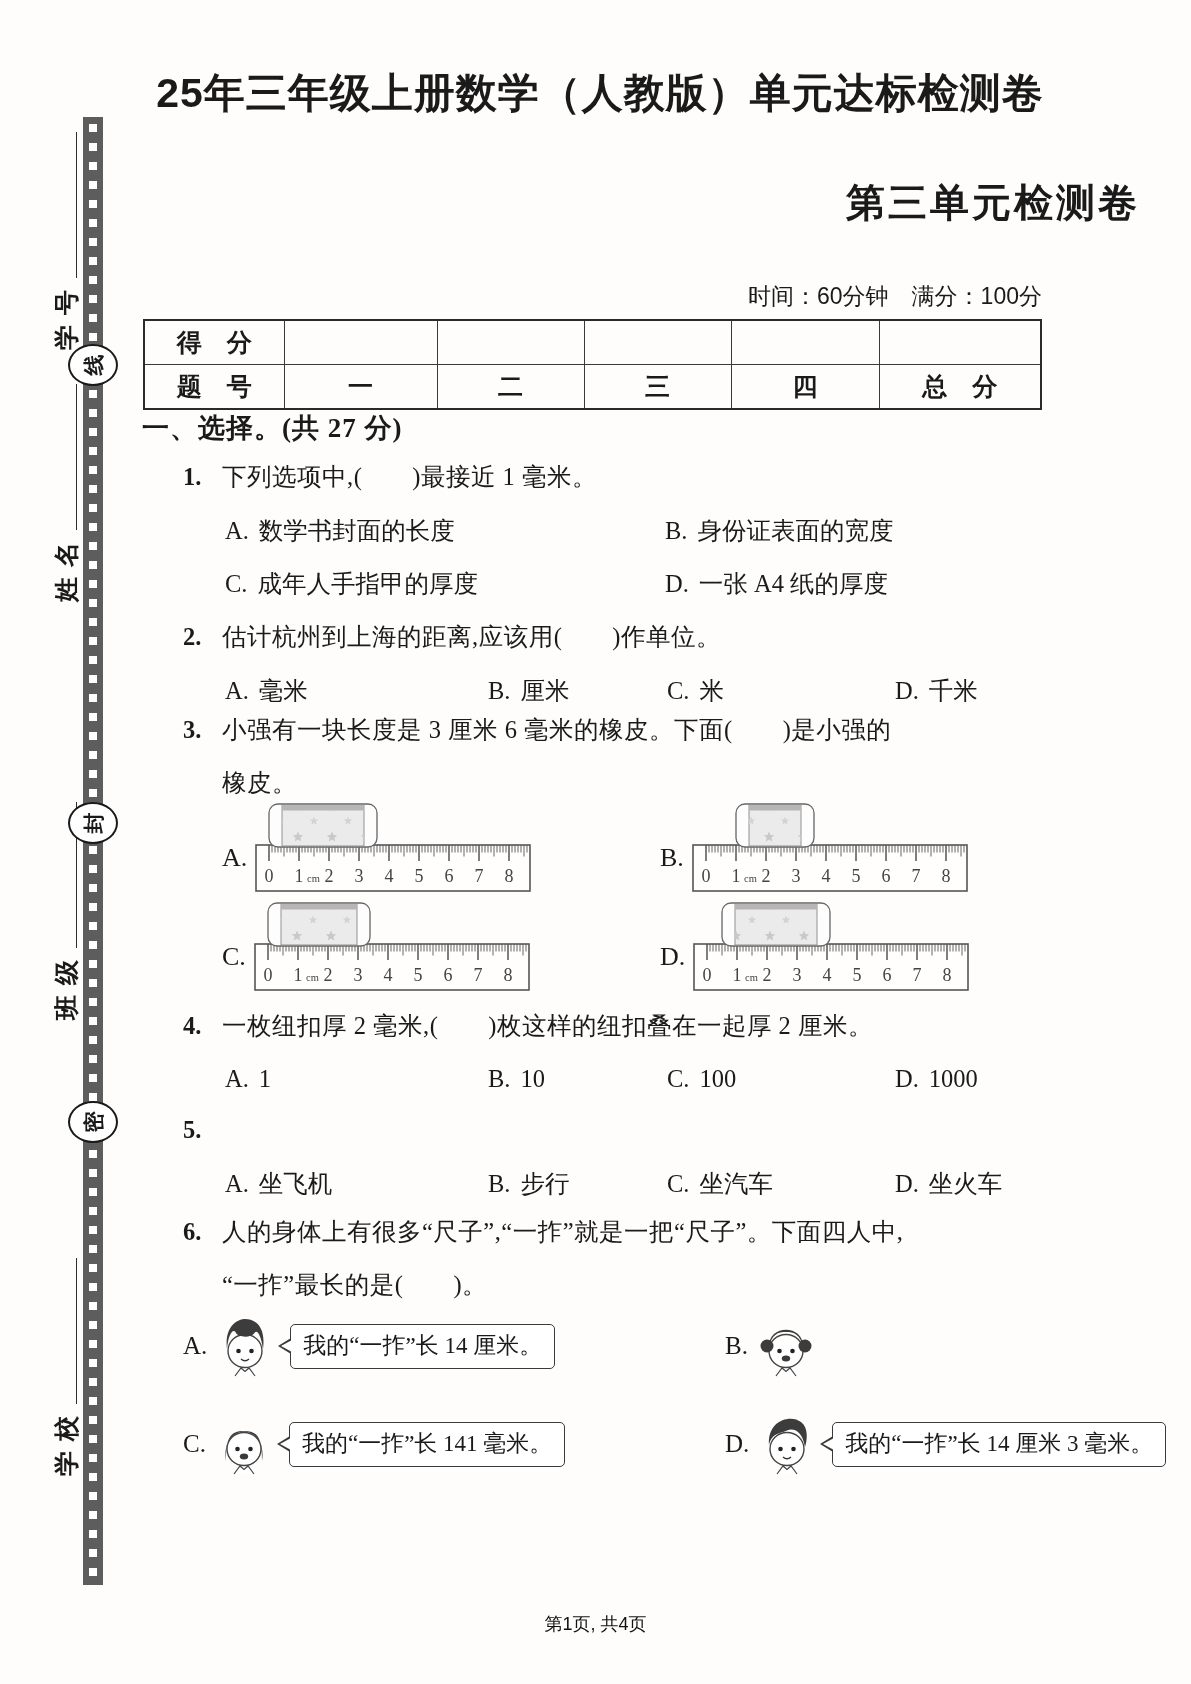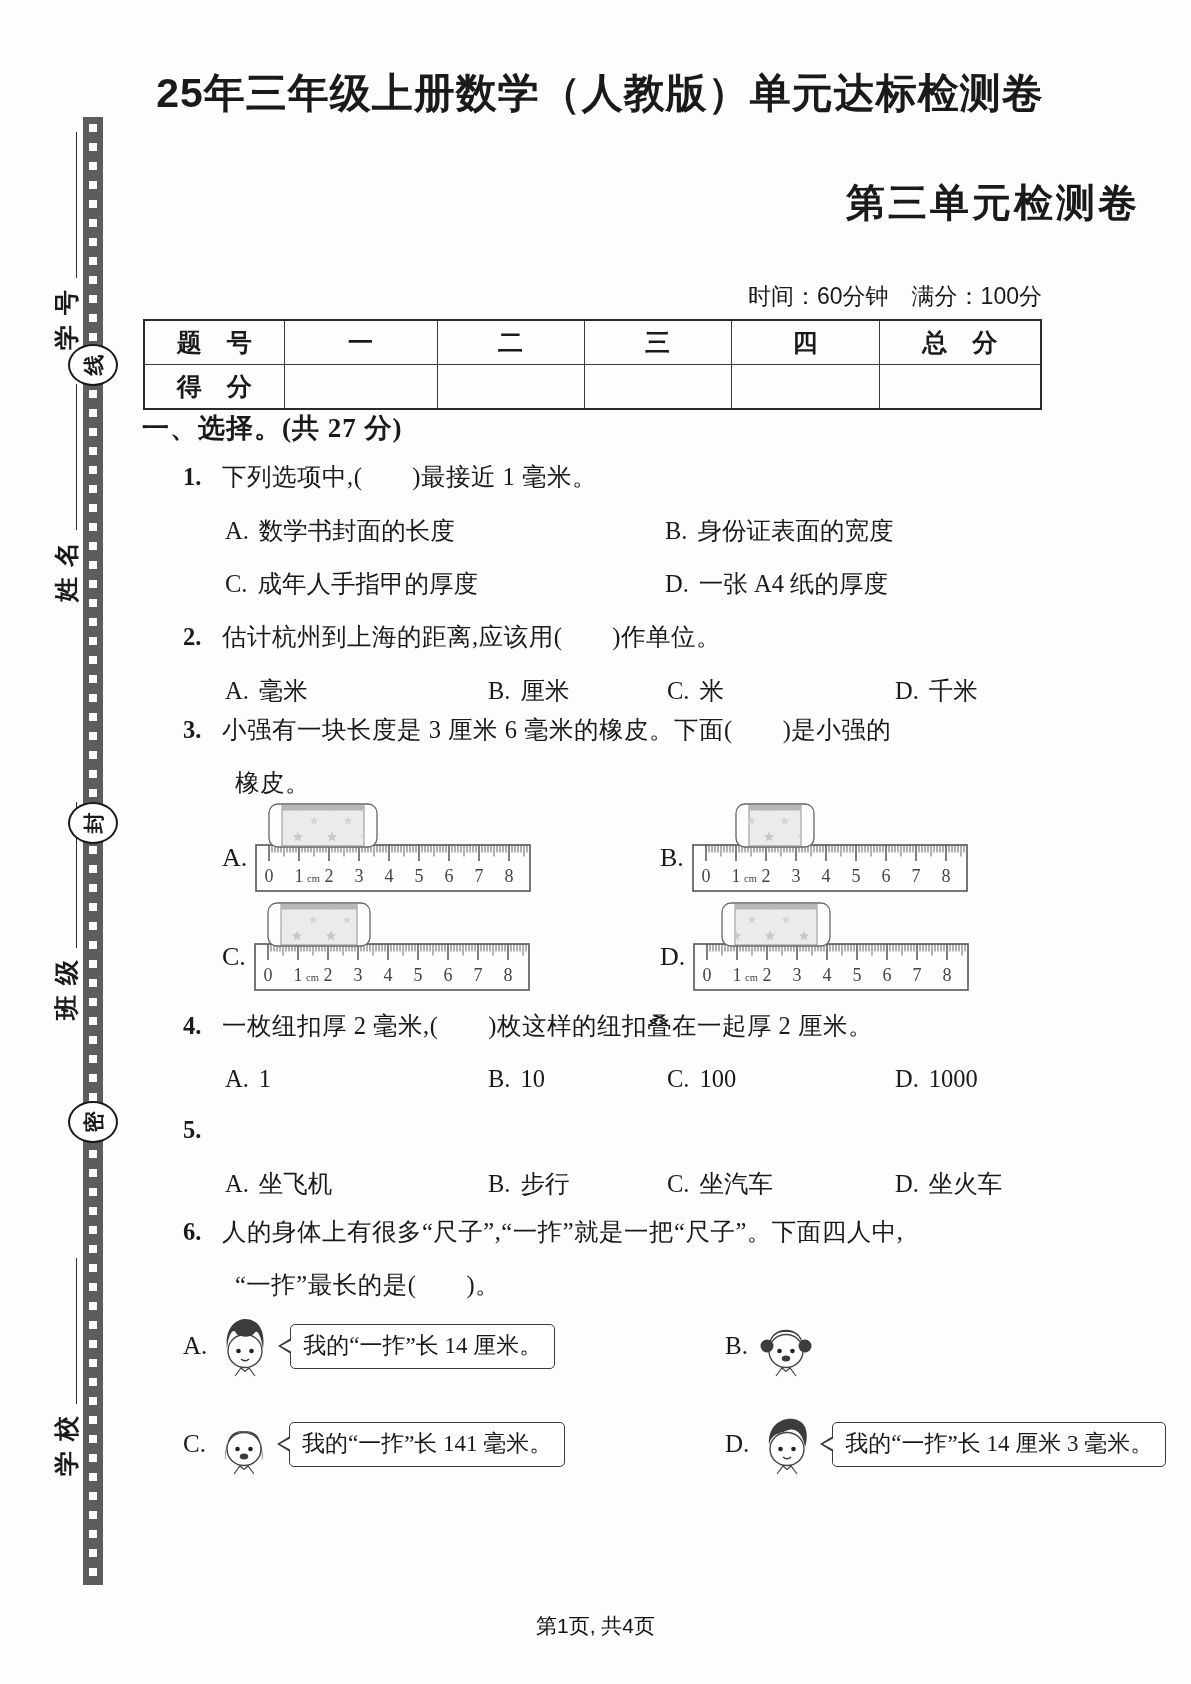--- a/index.html
+++ b/index.html
@@ -32,21 +32,21 @@
   .score td{border:1.4px solid #3a3a3a;height:41px;text-align:center;vertical-align:middle;
       font-family:"Liberation Sans","DejaVu Sans",sans-serif;font-weight:700;font-size:25px;}
   .score{border:2.4px solid #2a2a2a;}
 
   
   .section{position:absolute;left:142px;top:410px;font-size:27px;font-weight:600;letter-spacing:1px;}
   .q{position:absolute;left:183px;width:875px;font-size:24.5px;}
   .qline{height:53px;display:flex;align-items:center;}
   .qnum{font-weight:700;width:39px;flex:0 0 39px;}
   .qtext{letter-spacing:0.5px;white-space:nowrap;}
-  .indent{margin-left:52px;}
+  .indent{margin-left:39px;}
   .optrow{position:relative;height:53px;}
   .opt{position:absolute;top:50%;transform:translateY(-50%);white-space:nowrap;}
   .olabel{margin-right:10px;}
   .c1{left:42px;} .c2{left:264px;margin-left:41px;} .c3{left:484px;} .c4{left:712px;}
   .w1{left:42px;} .w2{left:482px;}
 
   
   .figcell{position:absolute;display:flex;align-items:center;height:98px;}
   .fig-label{font-size:26px;margin:22px 8px 0 0;}
   .fig-svg{display:block;line-height:0;}
@@ -56,21 +56,21 @@
   .bub-label{font-size:25px;margin-right:2px;}
   .avatar{display:block;line-height:0;}
   .bubble{position:relative;background:#fff;border:1.6px solid #3a3a3a;border-radius:5px;
       padding:5px 12px 7px;font-size:23px;white-space:nowrap;margin-left:9px;}
   .bubble::before{content:"";position:absolute;left:-13px;top:50%;transform:translateY(-50%);
       border:8px solid transparent;border-right:13px solid #3a3a3a;border-left:0;}
   .bubble::after{content:"";position:absolute;left:-10px;top:50%;transform:translateY(-50%);
       border:6px solid transparent;border-right:11px solid #fff;border-left:0;}
 
   .footer{position:absolute;left:0;width:100%;top:1612px;text-align:center;
-      font-family:"Liberation Sans","DejaVu Sans",sans-serif;font-size:21px;color:#111;}
+      font-family:"Liberation Sans","DejaVu Sans",sans-serif;font-size:18px;color:#111;}
 </style>
 </head>
 <body>
 
 <div class="page">
 
   <div class="strip"></div>
 
   <div class="side-group" style="left:66px;top:240px">
     <span class="side-label">学号</span>
@@ -106,34 +106,34 @@
     <colgroup>
         <col style="width:140px">
         <col style="width:153px">
         <col style="width:147px">
         <col style="width:147px">
         <col style="width:148px">
         <col style="width:162px">
       </colgroup>
     <tbody>
         <tr>
+      <td>得　分</td>
+      <td></td>
+      <td></td>
+      <td></td>
+      <td></td>
+      <td></td>
+    </tr>
+    <tr>
       <td>题　号</td>
       <td>一</td>
       <td>二</td>
       <td>三</td>
       <td>四</td>
       <td>总　分</td>
-    </tr>
-    <tr>
-      <td>得　分</td>
-      <td></td>
-      <td></td>
-      <td></td>
-      <td></td>
-      <td></td>
     </tr>
   </tbody>
     </table>
 
   <div class="section">一、选择。(共 27 分)</div>
 
   <div class="q" style="top:450px">
     <div class="qline">
       <span class="qnum">1.</span>
       <span class="qtext">下列选项中,(　　)最接近 1 毫米。</span>

